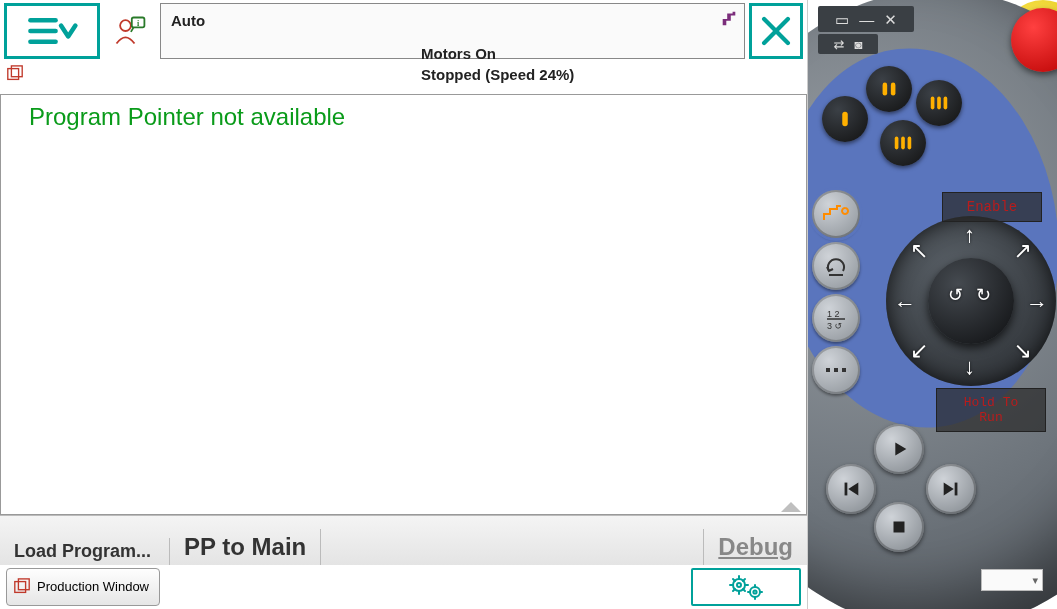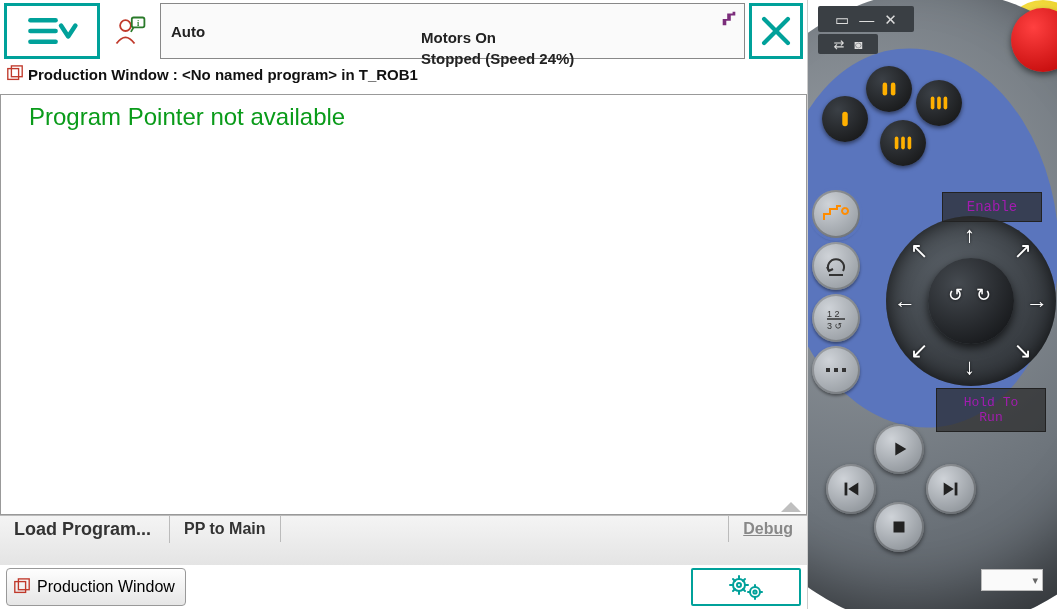--- a/index.html
+++ b/index.html
@@ -9,45 +9,45 @@
 
   
   .screen { width: 808px; height: 609px; display: flex; flex-direction: column; border-right: 1px solid #ccc; position: relative; }
 
   .topbar { height: 62px; display: flex; align-items: stretch; padding: 3px 4px; gap: 4px; }
   .btn-menu { width: 96px; border: 3px solid #00a19a; background: #fff; display: flex; align-items: center; justify-content: center; cursor: pointer; }
   .btn-menu svg { width: 56px; height: 36px; }
   .op-icon { width: 52px; display: flex; align-items: center; justify-content: center; }
   .op-icon svg { width: 36px; height: 36px; }
 
-  .status-box { flex: 1; border: 1px solid #888; background: #fafafa; display: flex; align-items: center; position: relative; }
+  .status-box { flex: 1; border: 1px solid #888; background: #fafafa; display: flex; align-items: flex-start; position: relative; }
   .status-col { padding: 6px 10px; display: flex; flex-direction: column; justify-content: center; }
   .status-col.left { width: 250px; }
   .status-col.right { flex: 1; margin-top: 33px; }
   .status-line { font-weight: 600; font-size: 15px; color: #222; line-height: 1.4; }
   .status-sub { color: #aaa; font-style: italic; font-size: 13px; filter: blur(2px); }
   .status-badge { position: absolute; right: 6px; top: 6px; color: #7b2d7b; font-size: 18px; font-weight: bold; }
 
   .btn-close { width: 54px; border: 3px solid #00a19a; background: #fff; display: flex; align-items: center; justify-content: center; cursor: pointer; }
   .btn-close svg { width: 34px; height: 34px; }
 
   .title-row { height: 24px; display: flex; align-items: center; gap: 4px; padding: 0 6px; font-size: 15px; font-weight: 700; color: #111; }
   .title-row .ic { width: 18px; height: 18px; }
 
   .content { flex: 1; border: 1px solid #999; margin: 8px 0 0 0; background: #fff; position: relative; }
   .msg { position: absolute; left: 28px; top: 8px; font-size: 24px; color: #0a9b1a; font-weight: 500; }
 
-  .toolbar { height: 50px; background: linear-gradient(#f4f4f4,#e4e4e4); display: flex; align-items: flex-start; border-top: 1px solid #bbb; position: relative; }
-  .tb-btn { border-right: 1px solid #bbb; padding: 4px 14px; display: flex; align-items: center; font-size: 16px; font-weight: 700; color: #333; cursor: pointer; }
+  .toolbar { height: 50px; background: linear-gradient(#f4f4f4,#e4e4e4); display: flex; align-items: flex-end; border-top: 1px solid #bbb; position: relative; }
+  .tb-btn { border-right: 1px solid #bbb; padding: 4px 14px; display: flex; align-items: center; font-size: 24px; font-weight: 700; color: #333; cursor: pointer; }
   .tb-btn.small { width: 170px; font-size: 18px; line-height: 1.05; }
   .tb-btn.right { margin-left: auto; border-left: 1px solid #bbb; border-right: none; color: #888; text-decoration: underline; }
   .tb-arrow { position: absolute; right: 4px; top: -16px; width: 24px; height: 14px; }
 
   .taskbar { height: 44px; display: flex; align-items: center; padding: 2px 6px; gap: 6px; background: #fff; }
-  .task-btn { height: 38px; border: 1px solid #999; border-radius: 4px; background: linear-gradient(#fefefe,#e6e6e6); display: flex; align-items: center; gap: 6px; padding: 2px 10px 2px 6px; font-size: 16px; cursor: pointer; line-height: 1.1; }
+  .task-btn { height: 38px; border: 1px solid #999; border-radius: 4px; background: linear-gradient(#fefefe,#e6e6e6); display: flex; align-items: center; gap: 6px; padding: 2px 10px 2px 6px; font-size: 13px; cursor: pointer; line-height: 1.1; }
   .task-btn .ic { width: 18px; height: 18px; flex-shrink: 0; }
   .spacer { flex: 1; }
   .gear-btn { height: 38px; width: 110px; border: 2px solid #00a19a; border-radius: 2px; background: #fff; display: flex; align-items: center; justify-content: center; cursor: pointer; }
 
   
   .device { width: 249px; height: 609px; position: relative; background: #fff; overflow: hidden; }
   .body-shape { position: absolute; left: -130px; top: -10px; width: 520px; height: 640px; border-radius: 50%; background: radial-gradient(circle at 35% 35%, #9aa0a6 0%, #6e757c 55%, #4a4f55 100%); box-shadow: inset -30px -30px 60px rgba(0,0,0,0.4); }
   .blue-panel { position: absolute; left: -30px; top: 48px; width: 280px; height: 380px; background: #5a75bd; border-radius: 50% 50% 50% 50%; transform: rotate(-6deg); }
 
   .mini-title { position: absolute; left: 10px; top: 6px; height: 26px; width: 96px; background: #3a3f44; display: flex; align-items: center; justify-content: center; gap: 10px; border-radius: 2px; }
@@ -66,21 +66,21 @@
   .rb.c4 { left: 58px; top: 58px; }
 
   .side-cluster { position: absolute; left: 4px; top: 190px; }
   .sb { width: 48px; height: 48px; border-radius: 50%; background: radial-gradient(circle at 35% 30%, #cfd3d8, #8a9096); display: flex; align-items: center; justify-content: center; margin-bottom: 4px; box-shadow: inset 0 0 0 2px rgba(0,0,0,0.2), 0 2px 3px rgba(0,0,0,0.4); cursor: pointer; position: relative; }
   .sb.active { box-shadow: inset 0 0 0 2px rgba(0,0,0,0.25), 0 0 0 3px #5a75bd, 0 2px 3px rgba(0,0,0,0.4); }
 
   .joy-ring { position: absolute; left: 78px; top: 216px; width: 170px; height: 170px; border-radius: 50%; background: radial-gradient(circle at 40% 35%, #5a6168, #23262a); box-shadow: inset 0 0 20px rgba(0,0,0,0.7); }
   .joy-knob { position: absolute; left: 50%; top: 50%; width: 86px; height: 86px; margin: -43px 0 0 -43px; border-radius: 50%; background: radial-gradient(circle at 35% 30%, #454a50, #0d0e10); box-shadow: 0 4px 10px rgba(0,0,0,0.7); }
   .arrow { position: absolute; color: #fff; font-size: 22px; text-shadow: 0 0 3px rgba(0,0,0,0.8); }
 
-  .label-box { position: absolute; background: rgba(40,40,40,0.7); border: 1px solid #222; color: #a21caf; font-family: "Courier New", monospace; font-size: 14px; padding: 6px 12px; }
+  .label-box { position: absolute; background: rgba(40,40,40,0.7); border: 1px solid #222; color: #b91c1c; font-family: "Courier New", monospace; font-size: 14px; padding: 6px 12px; }
   .lb-enable { left: 134px; top: 192px; width: 100px; text-align: center; }
   .lb-hold { left: 128px; top: 388px; width: 110px; text-align: center; font-size: 13px; }
 
   .play-cluster { position: absolute; left: 18px; top: 424px; width: 170px; height: 140px; }
   .pb { position: absolute; width: 50px; height: 50px; border-radius: 50%; background: radial-gradient(circle at 35% 30%, #cfd3d8, #7e848a); display: flex; align-items: center; justify-content: center; box-shadow: inset 0 0 0 2px rgba(0,0,0,0.25), 0 2px 4px rgba(0,0,0,0.5); cursor: pointer; }
   .pb svg { width: 22px; height: 22px; fill: #222; }
   .pb.p1 { left: 48px; top: 0; }
   .pb.p2 { left: 0; top: 40px; }
   .pb.p3 { left: 100px; top: 40px; }
   .pb.p4 { left: 48px; top: 78px; }
@@ -141,23 +141,20 @@
           <line x1="34" y1="6" x2="6" y2="34" stroke="#00a19a" stroke-width="5" stroke-linecap="round"></line>
         </svg>
       </div>
     </div>
 
     <div class="title-row">
       <svg class="ic" viewBox="0 0 20 20">
         <rect x="2" y="4" width="12" height="12" class="prog-ic"></rect>
         <rect x="6" y="1" width="12" height="12" class="prog-ic"></rect>
       </svg>
-      <span>
-        <span>Production Window : </span><span>&lt;No named program&gt;</span><span> in </span><span>T_ROB1</span>
-      </span>
     </div>
 
     <div class="content">
       <div class="msg">Program Pointer not available</div>
     </div>
 
     <div class="toolbar">
       <svg class="tb-arrow" viewBox="0 0 24 14">
           <polygon points="12,2 22,12 2,12" fill="#bfbfbf"></polygon>
         </svg>

